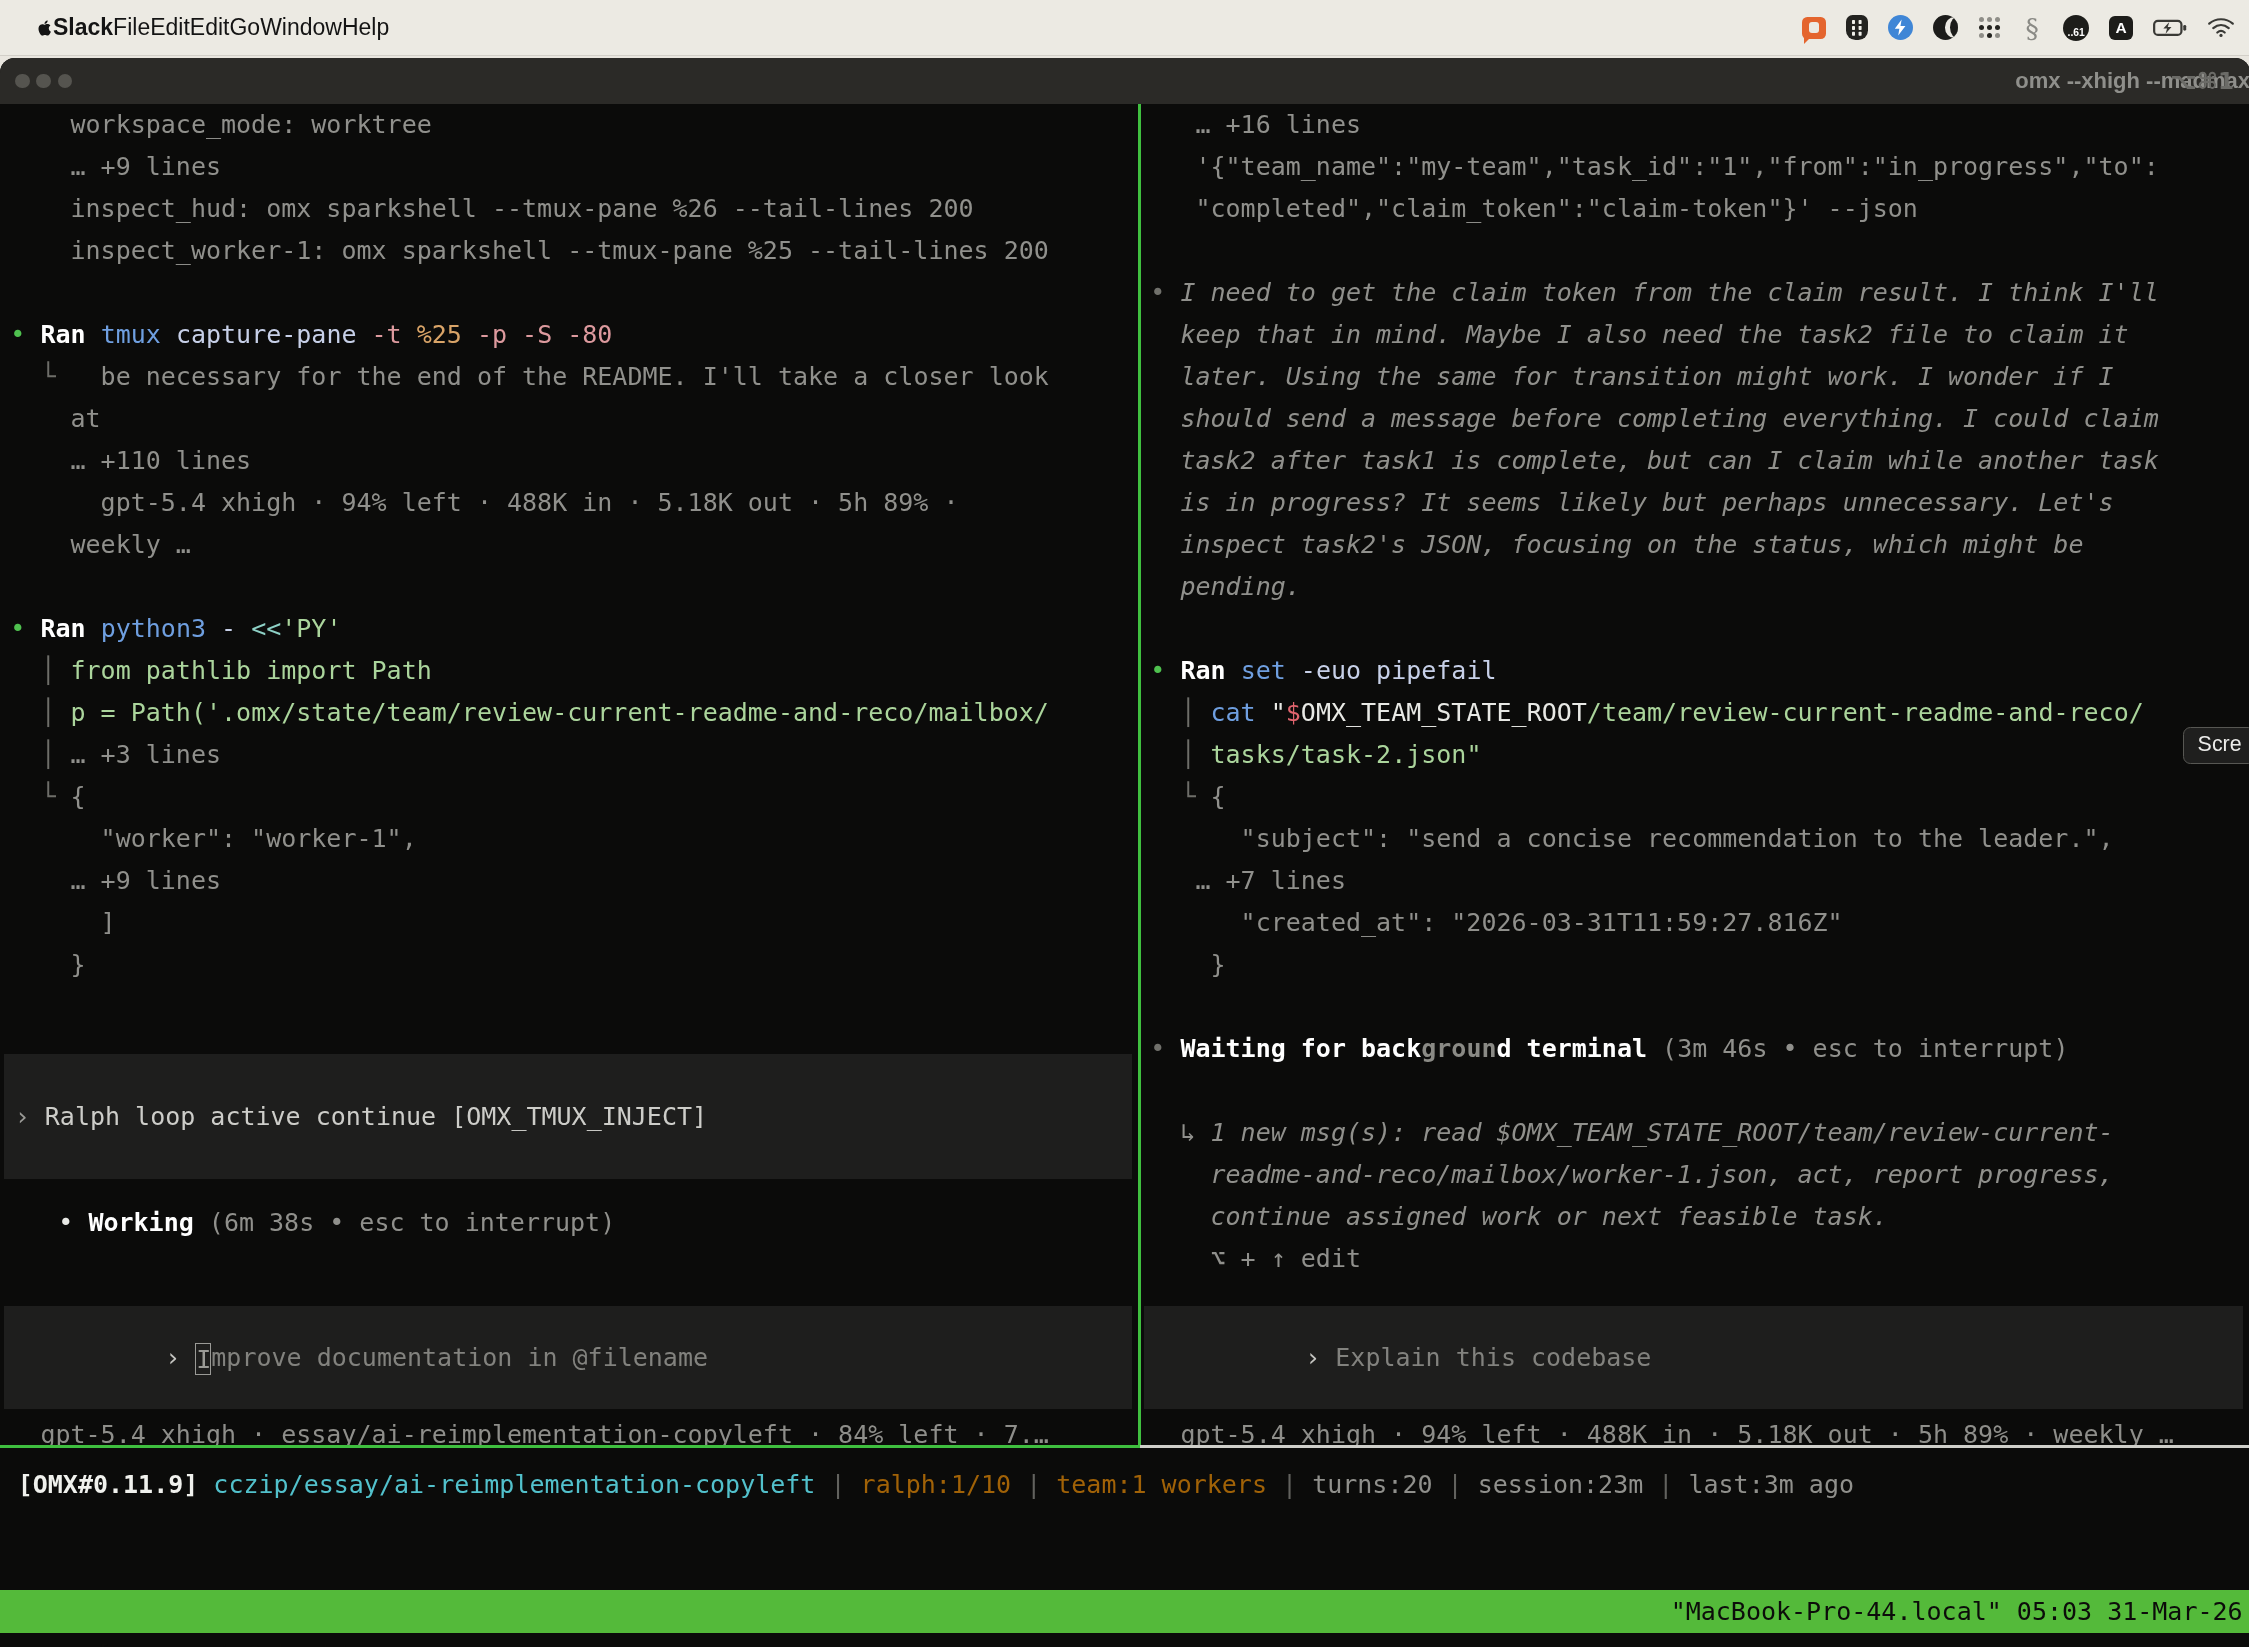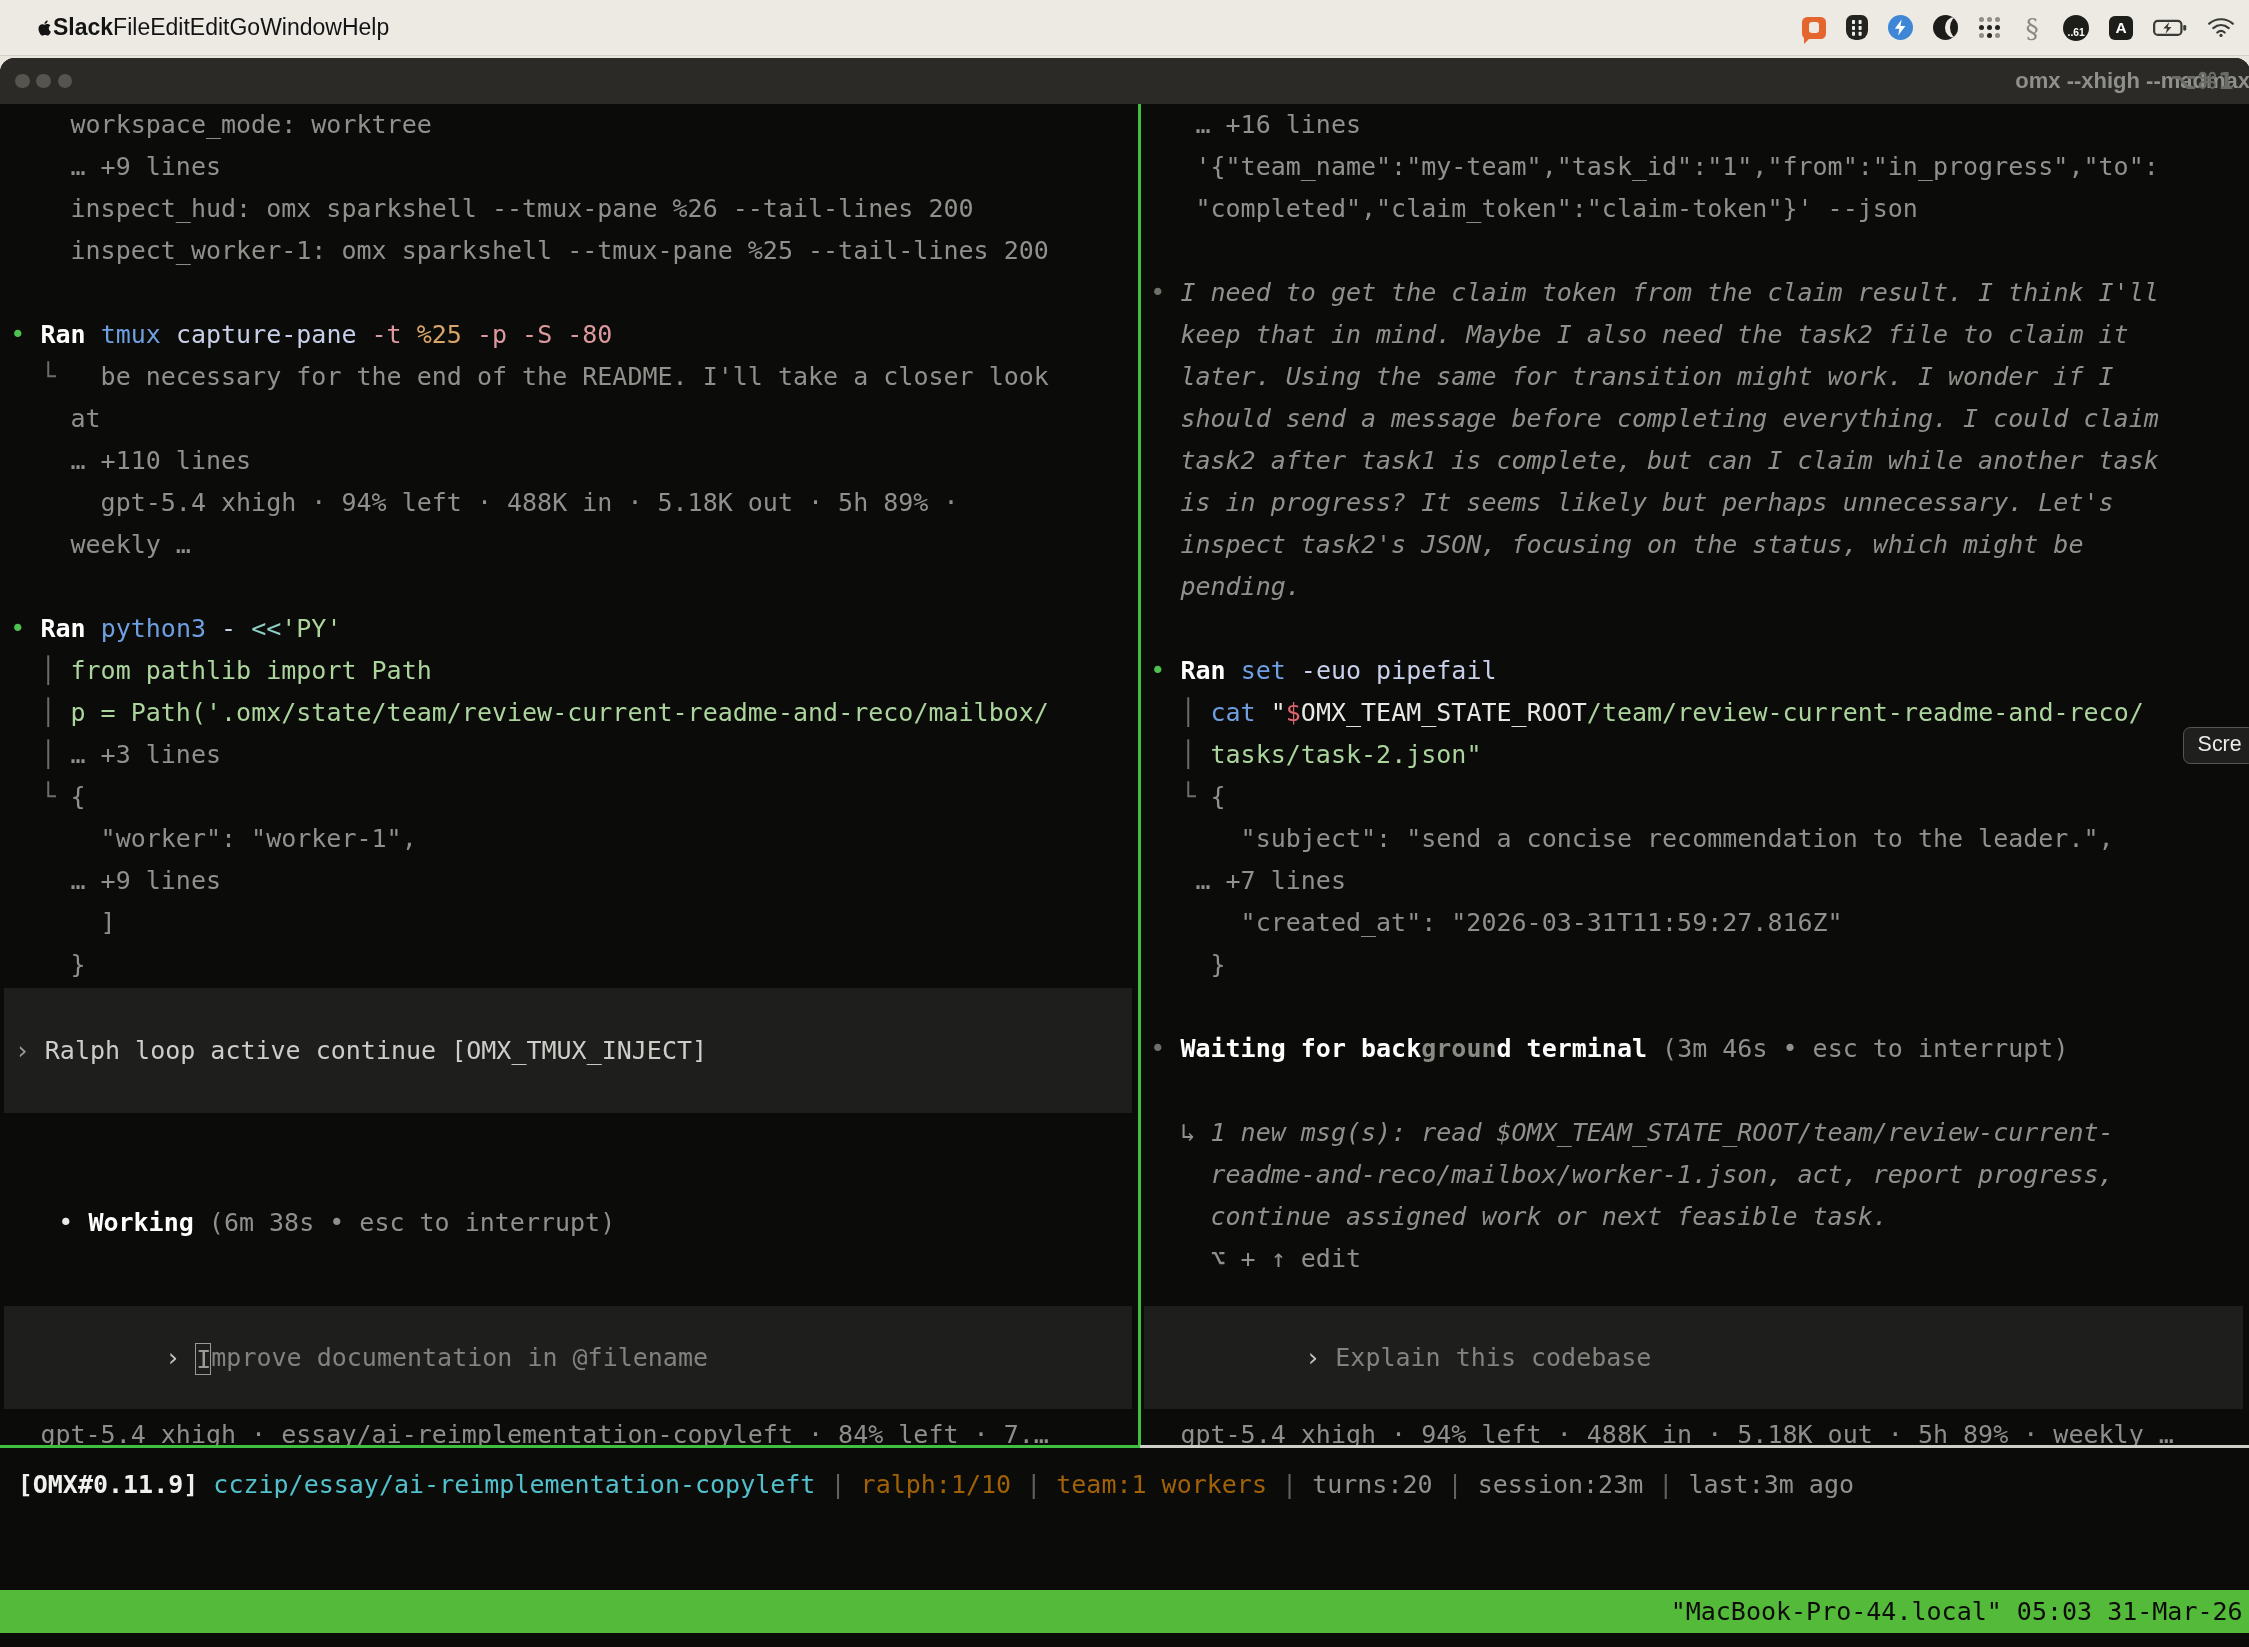--- a/index.html
+++ b/index.html
@@ -78,21 +78,21 @@
   .c-green{color:#abd59c;}
   .c-teal{color:#8ed1c6;}
   .c-red{color:#e0646e;}
   .c-bullet{color:#4fc14f;}
   .c-dimbul{color:#70706b;}
   .c-chev{color:#9a9a96;}
   .c-light{color:#cdcdc9;}
   
   .band{position:absolute;left:4.4px;right:5.9px;background:#1e1e1d;display:flex;align-items:center;}
   .band .line{height:auto;width:100%;}
-  .ralph-band{top:884px;height:125px;}
+  .ralph-band{top:950px;height:125px;}
   .working-row{position:absolute;top:1098px;left:0;right:0;padding-left:48px;}
   .prompt-band{top:1202px;height:103px;}
   .status-row{position:absolute;top:1310px;left:0;right:0;color:#8e8e8a;}
   .chev{color:#c4c4c0;}
   .ph{color:#82827e;}
   .cursor{display:inline-block;width:16px;border:1.5px solid #9a9a96;color:#9a9a96;
     line-height:32px;height:32px;text-align:center;vertical-align:middle;margin-right:0px;box-sizing:border-box;}
   .pane-border{position:absolute;top:1341px;height:3px;}
   .pane-border.left{left:0;width:1138px;background:#3fbf3f;}
   .pane-border.right{left:1140px;right:0;background:#cfcfca;}

